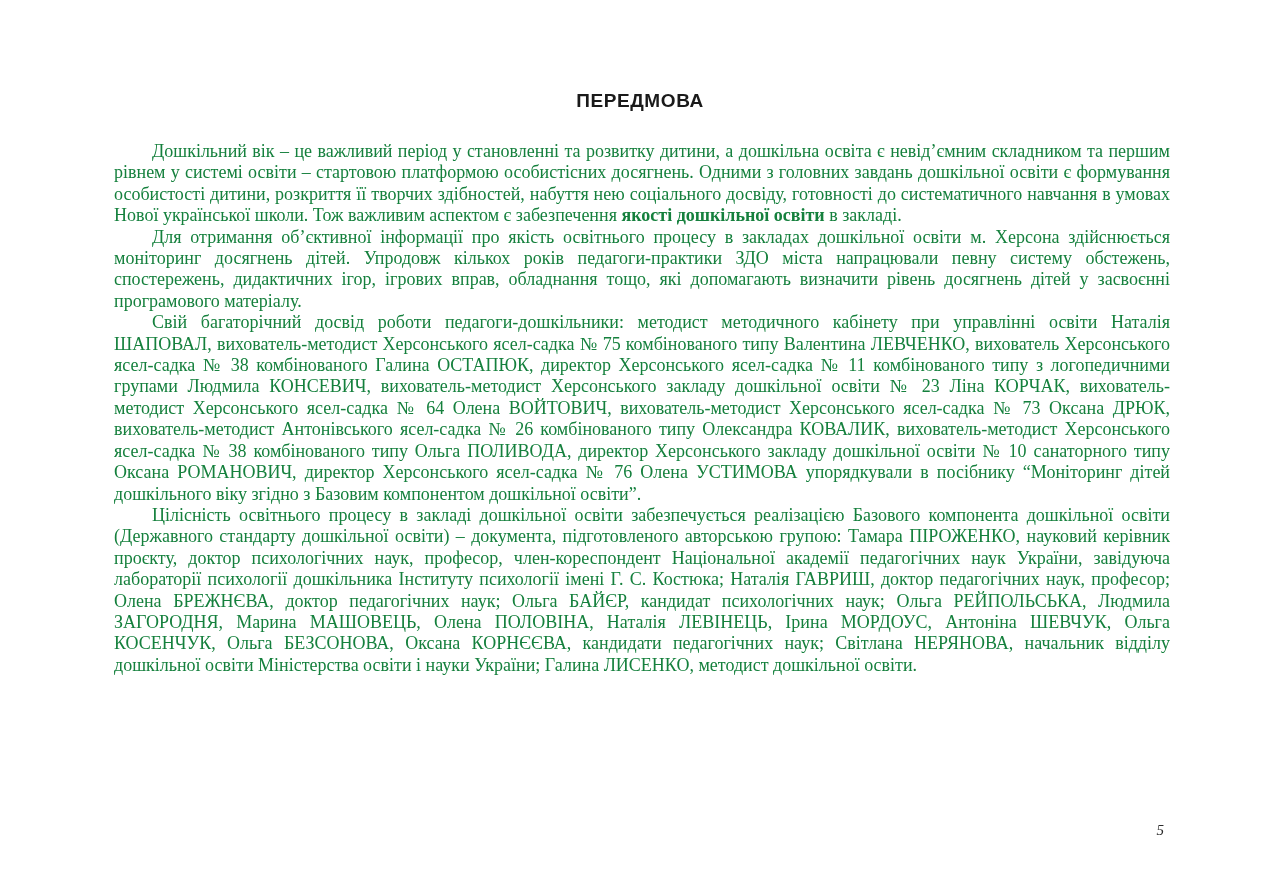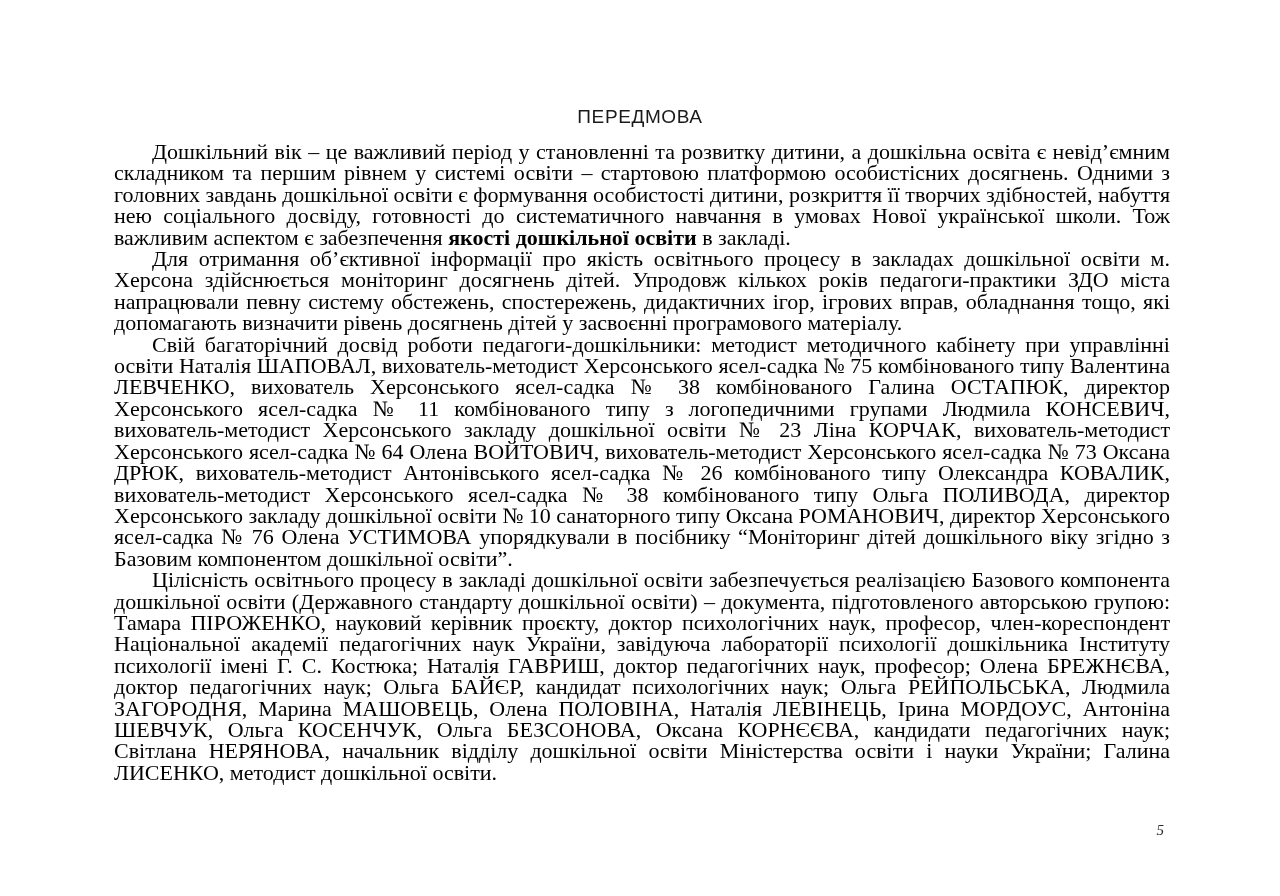--- a/index.html
+++ b/index.html
@@ -14,41 +14,41 @@
     overflow: hidden;
   }
   .page {
     position: absolute;
     inset: 0;
     background: #ffffff;
     color: #1d1d1d;
   }
   .doc-title {
     position: absolute;
-    top: 106px;
+    top: 90px;
     left: 0;
     width: 100%;
     margin: 0;
     text-align: center;
     font-family: "Liberation Sans", sans-serif;
-    font-weight: normal;
+    font-weight: bold;
     font-size: 19px;
     letter-spacing: 0.6px;
     color: #1a1a1a;
   }
   .doc-body {
     position: absolute;
     top: 141px;
     left: 114px;
     width: 1056px;
     font-family: "Liberation Serif", "DejaVu Serif", serif;
-    font-size: 22px;
+    font-size: 18px;
     line-height: 21.4px;
     text-align: justify;
-    color: #000000;
+    color: #15803d;
   }
   .doc-body p {
     margin: 0;
     padding: 0;
     text-indent: 38px;
   }
   .doc-body strong {
     font-weight: bold;
   }
   .page-number {

